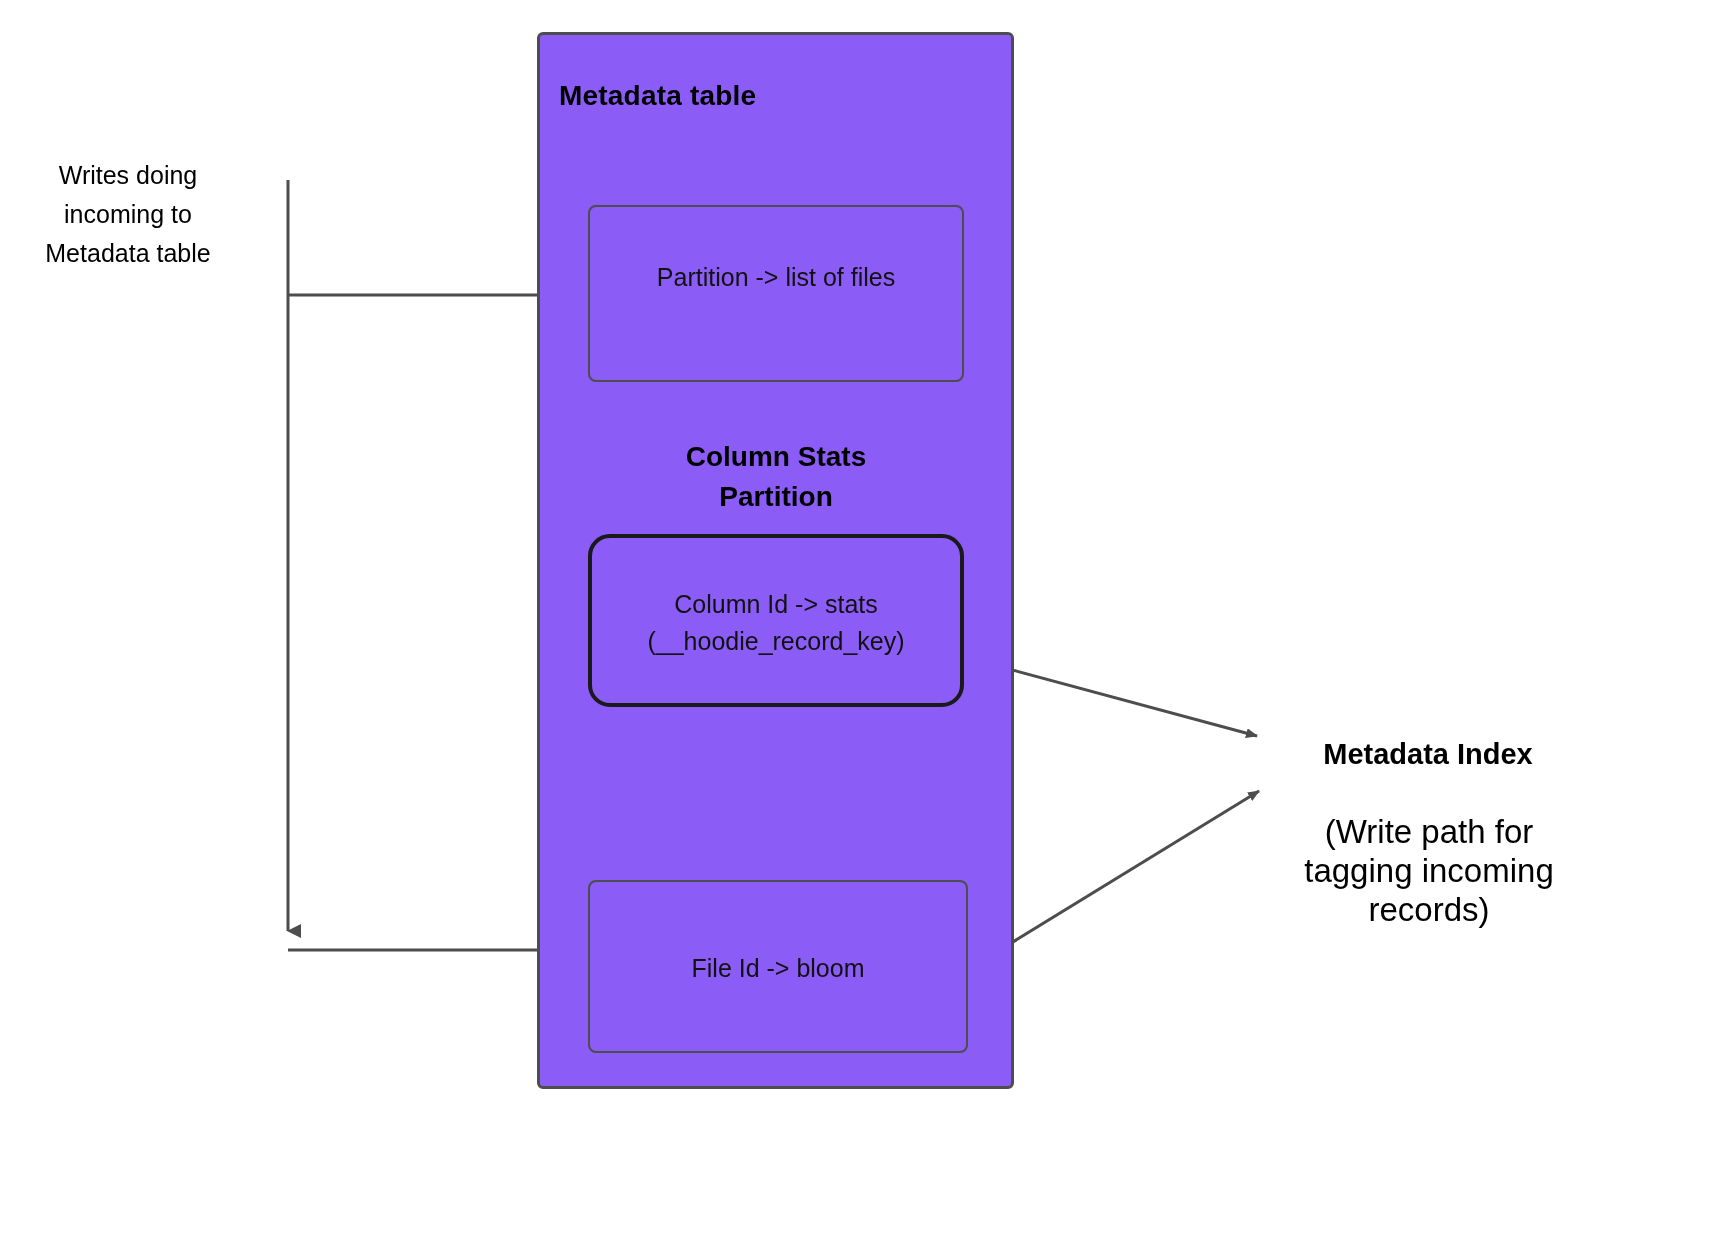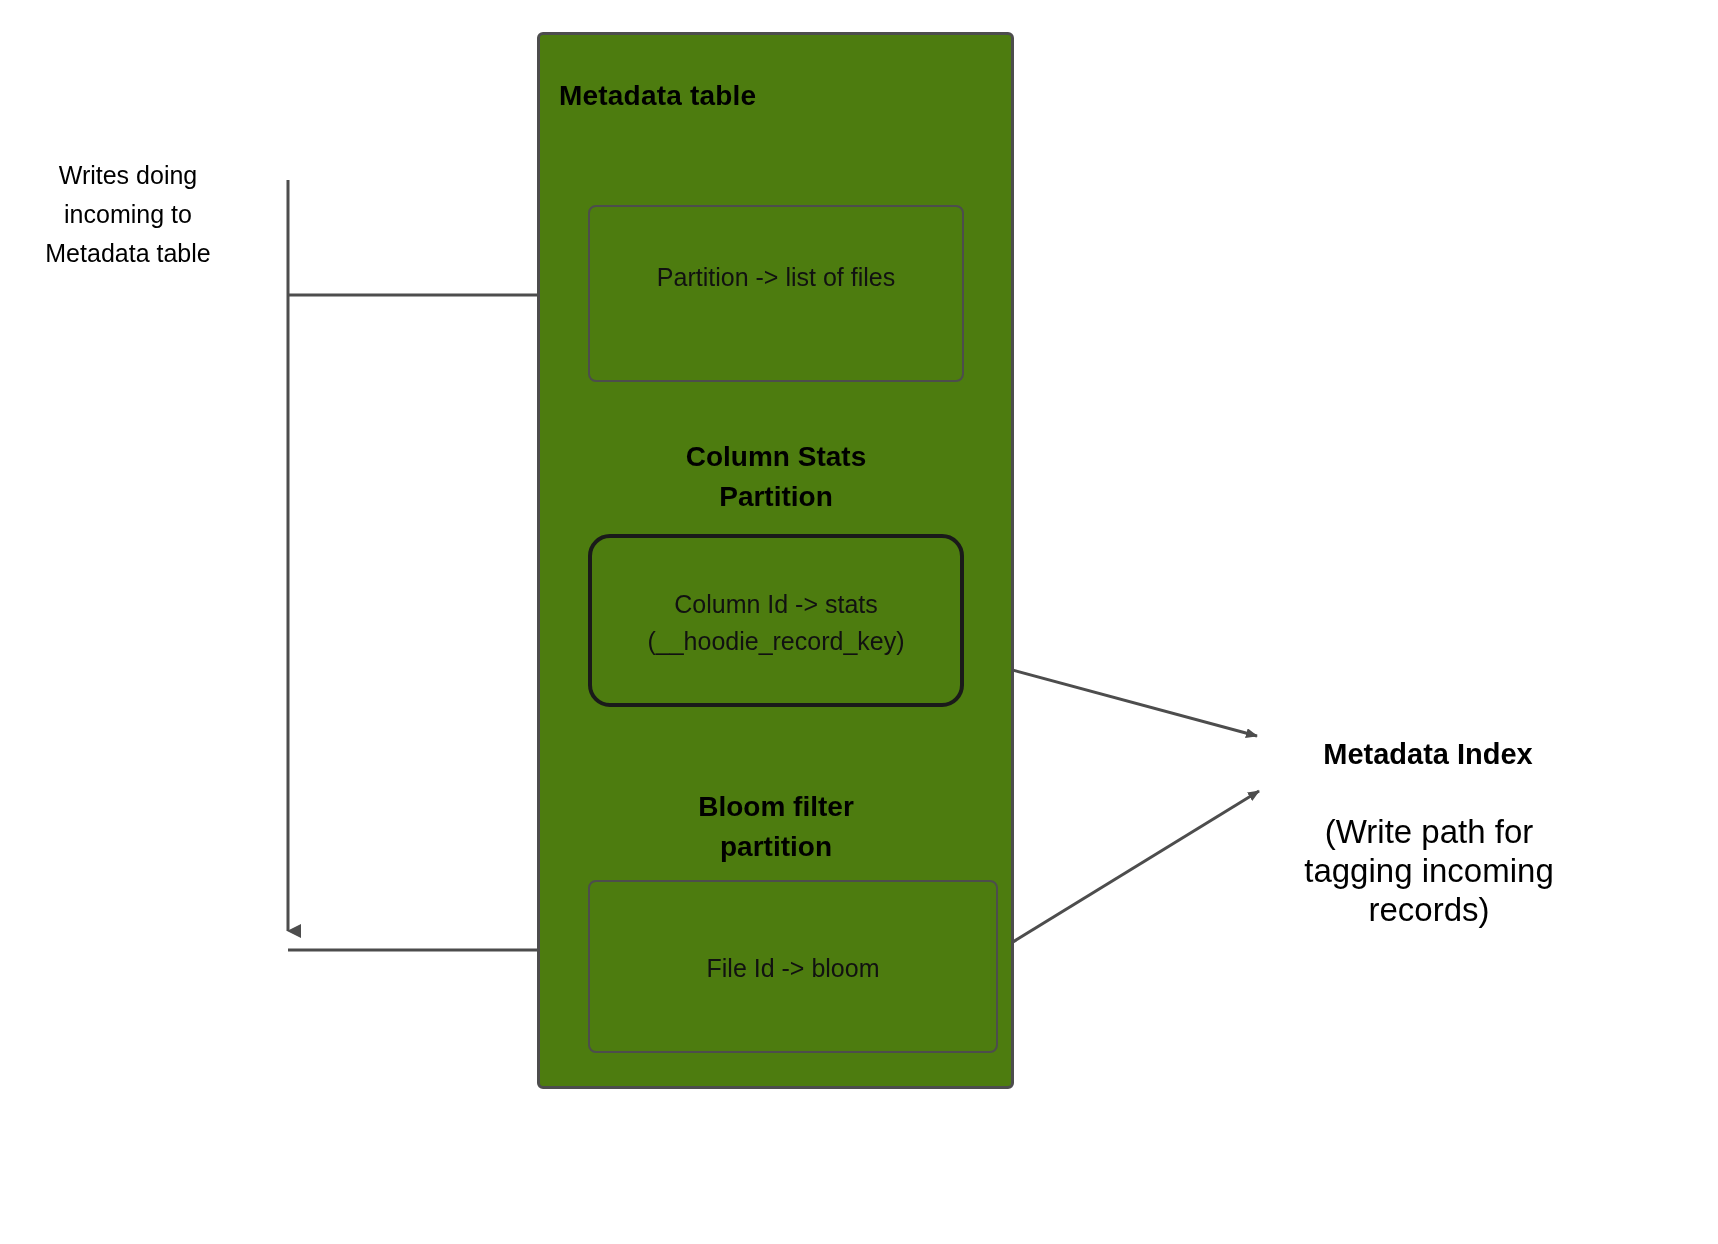--- a/index.html
+++ b/index.html
@@ -22,21 +22,21 @@
   #wires {
     position: absolute;
     left: 0; top: 0;
     width: 1718px; height: 1244px;
   }
 
   
   .box {
     position: absolute;
     box-sizing: border-box;
-    background: #4d7c0f;
+    background: #8b5cf6;
     border: 2px solid #4d4d4d;
     border-radius: 8px;
   }
   .box.thick {
     border: 4px solid #1a1a1a;
     border-radius: 22px;
   }
   #outer-box {
     left: 537px; top: 32px;
     width: 477px; height: 1057px;
@@ -50,21 +50,21 @@
     width: 376px; height: 177px;
     z-index: 3;
   }
   #colstats-box {
     left: 588px; top: 534px;
     width: 376px; height: 173px;
     z-index: 3;
   }
   #bloom-box {
     left: 588px; top: 880px;
-    width: 410px; height: 173px;
+    width: 380px; height: 173px;
     z-index: 3;
   }
 
   
   .label {
     position: absolute;
     z-index: 5;
     white-space: pre-line;
   }
 
@@ -180,22 +180,20 @@
   </div>
 
   <div class="label" id="colstats-partition-title">Column Stats
 Partition</div>
 
   <div class="box thick" id="colstats-box">
     <div class="box-text">Column Id  -&gt; stats
 (__hoodie_record_key)</div>
   </div>
 
-  <div class="label" id="bloom-partition-title">Bloom filter
-partition</div>
 
   <div class="box" id="bloom-box">
     <div class="box-text">File Id -&gt; bloom</div>
   </div>
 
   <div class="label" id="writes-label">Writes doing
 incoming to
 Metadata table</div>
 
   <div class="label" id="metadata-index-title">Metadata Index</div>

